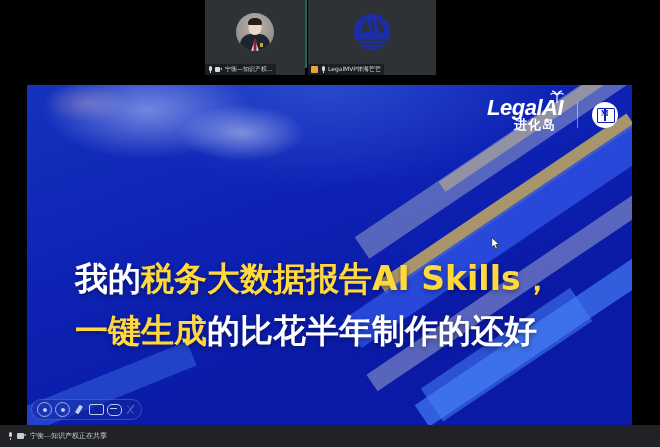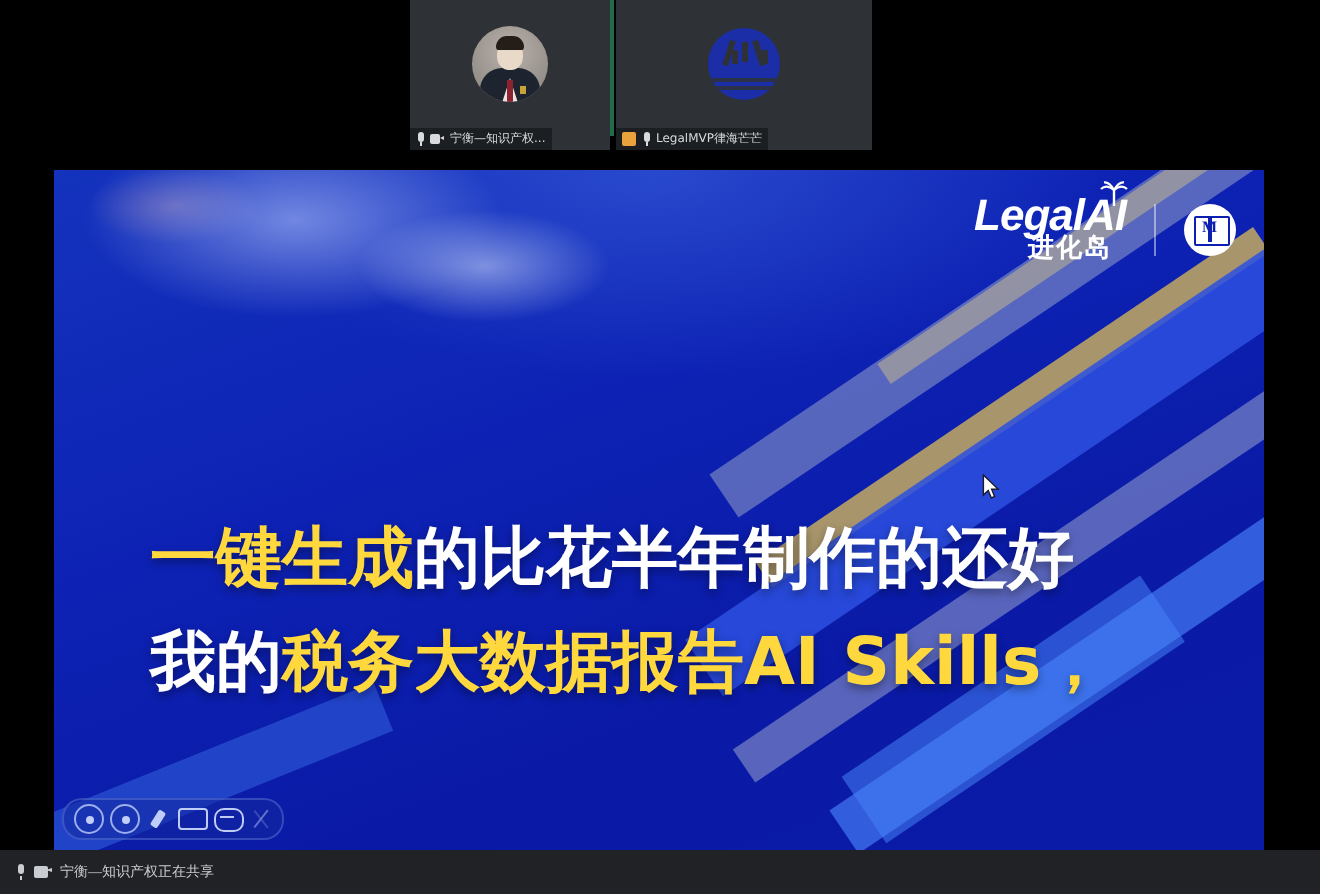--- a/index.html
+++ b/index.html
@@ -223,24 +223,24 @@
       <div class="mvp">
         <div class="mvp-badge">
           <div class="bk"></div>
             <div class="mm">M</div>
         </div>
       </div>
     </div>
 
     <div class="headline">
       <div class="hl-line">
+        <span class="w">我的</span><span class="y">税务大数据报告AI Skills，</span>
+      </div>
+      <div class="hl-line">
         <span class="y">一键生成</span><span class="w">的比花半年制作的还好</span>
-      </div>
-      <div class="hl-line">
-        <span class="w">我的</span><span class="y">税务大数据报告AI Skills，</span>
       </div>
     </div>
 
     <div class="anno">
       <div class="btn">
           <span class="dot"></span>
         </div>
       <div class="btn">
           <span class="dot"></span>
         </div>

